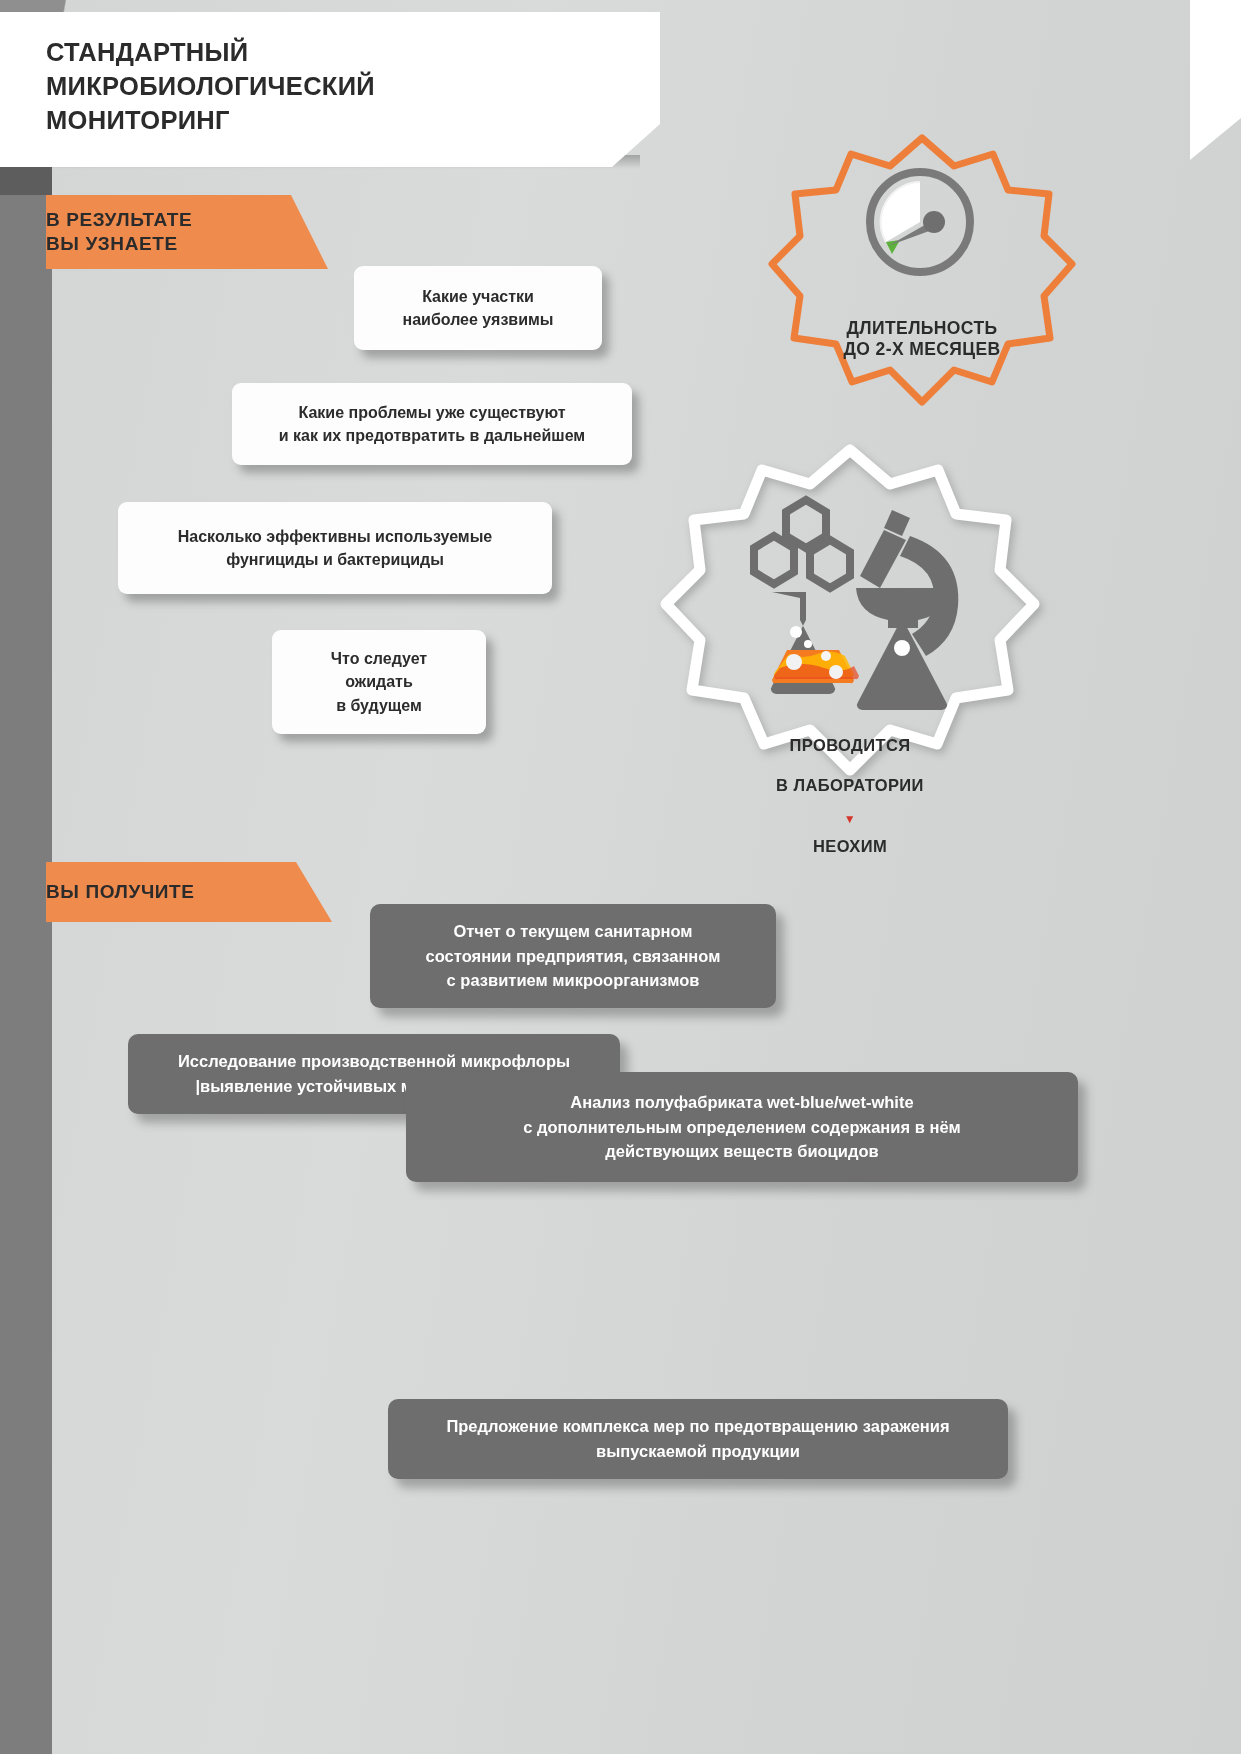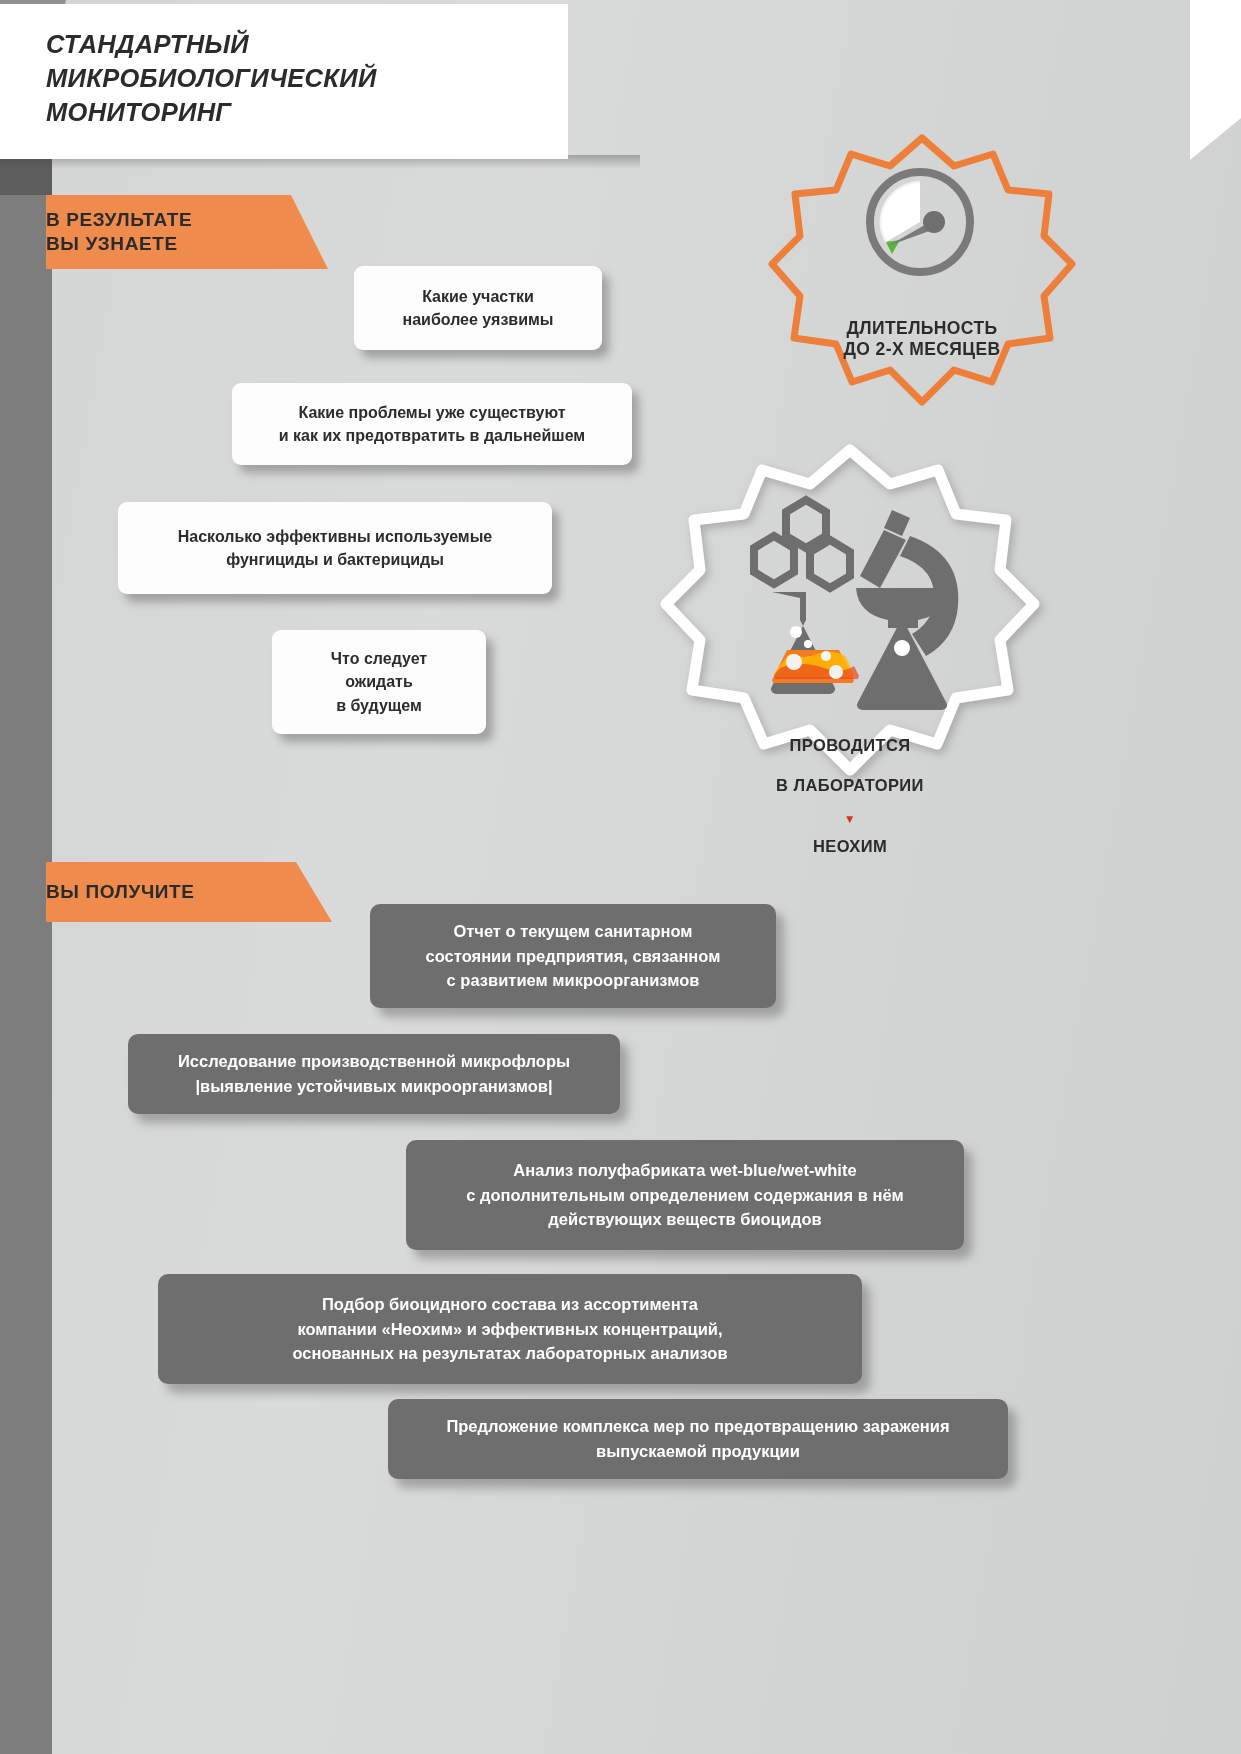--- a/index.html
+++ b/index.html
@@ -18,25 +18,24 @@
     position:absolute;left:0;top:155px;width:52px;bottom:0;
     background:#7d7d7d;
   }
   .left-band-dark{
     position:absolute;left:0;top:155px;width:52px;height:40px;
     background:#5d5d5d;
   }
 
   
   .header{
-    position:absolute;left:0;top:4px;width:568px;height:155px;
+    position:absolute;left:0;top:12px;width:660px;height:155px;
     background:#ffffff;
     clip-path:polygon(0 0, 660px 0, 660px 112px, 612px 155px, 0 155px);
     z-index:4;
-    font-style:italic;
   }
   .header-title{
     position:absolute;left:46px;top:24px;
     font-size:25.5px;font-weight:bold;line-height:1.33;
     letter-spacing:.3px;color:#2b2b2b;text-transform:uppercase;
     white-space:pre-line;
   }
   .header-notch{
     position:absolute;left:1160px;top:0;width:81px;height:160px;
     background:#ffffff;
@@ -83,21 +82,21 @@
   .gcard{
     position:absolute;background:#6e6e6e;border-radius:10px;
     box-shadow:8px 9px 10px rgba(80,80,80,.40);
     color:#ffffff;font-weight:bold;font-size:16.5px;line-height:1.5;
     display:flex;align-items:center;justify-content:center;text-align:center;
     white-space:pre-line;box-sizing:border-box;padding:8px 20px;
     z-index:6;
   }
   #gcard-0{left:370px;top:904px;width:406px;height:104px;}
   #gcard-1{left:128px;top:1034px;width:492px;height:80px;}
-  #gcard-2{left:406px;top:1140px;width:558px;height:110px;}
+  #gcard-2{left:406px;top:1072px;width:672px;height:110px;}
   #gcard-3{left:158px;top:1274px;width:704px;height:110px;}
   #gcard-4{left:388px;top:1399px;width:620px;height:80px;}
 
   
   .badge{position:absolute;z-index:5;}
   .badge svg{display:block;overflow:visible;}
   .badge-label{
     position:absolute;width:100%;text-align:center;
     font-weight:bold;font-size:17.5px;line-height:1.2;
     color:#2b2b2b;text-transform:uppercase;letter-spacing:.4px;
@@ -208,19 +207,16 @@
   <div class="ribbon" id="ribbon-2">ВЫ ПОЛУЧИТЕ</div>
 
   <div class="gcard" id="gcard-0">Отчет о текущем санитарном
 состоянии предприятия, связанном
 с развитием микроорганизмов</div>
   <div class="gcard" id="gcard-1">Исследование производственной микрофлоры
 |выявление устойчивых микроорганизмов|</div>
   <div class="gcard" id="gcard-2">Анализ полуфабриката wet-blue/wet-white
 с дополнительным определением содержания в нём
 действующих веществ биоцидов</div>
-  <div class="gcard" id="gcard-3">Подбор биоцидного состава из ассортимента
-компании «Неохим» и эффективных концентраций,
-основанных на результатах лабораторных анализов</div>
   <div class="gcard" id="gcard-4">Предложение комплекса мер по предотвращению заражения
 выпускаемой продукции</div>
 
 </div>
 
 </body></html>

